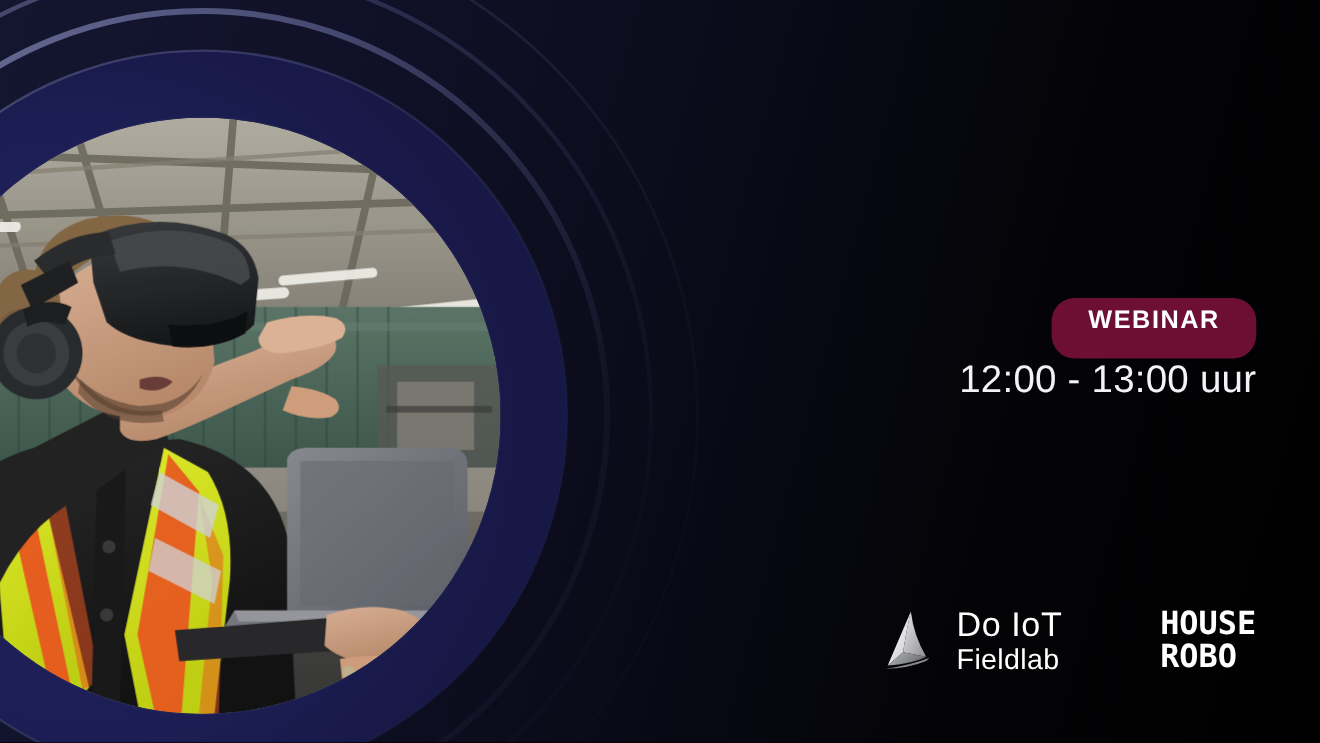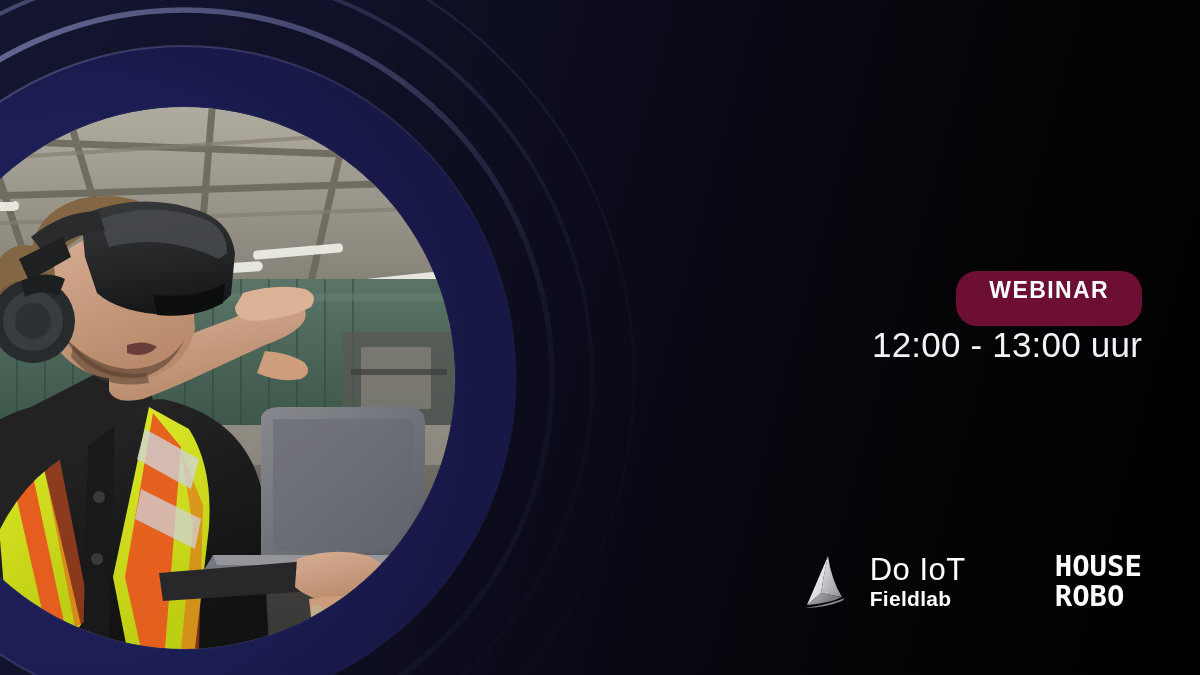--- a/index.html
+++ b/index.html
@@ -110,22 +110,22 @@
     line-height: 1;
   }
   .logo-doiot .wm-top {
     display: block;
     font-size: 31px;
     font-weight: 400;
     letter-spacing: 0.5px;
   }
   .logo-doiot .wm-bottom {
     display: block;
-    font-size: 21px;
-    font-weight: 700;
+    font-size: 26px;
+    font-weight: 400;
     letter-spacing: 0.3px;
     margin-top: 3px;
   }
   .logo-divider {
     width: 1px;
     height: 0px;
   }
   .logo-robohouse {
     color: #ffffff;
     font-family: "DejaVu Sans Mono", monospace;

